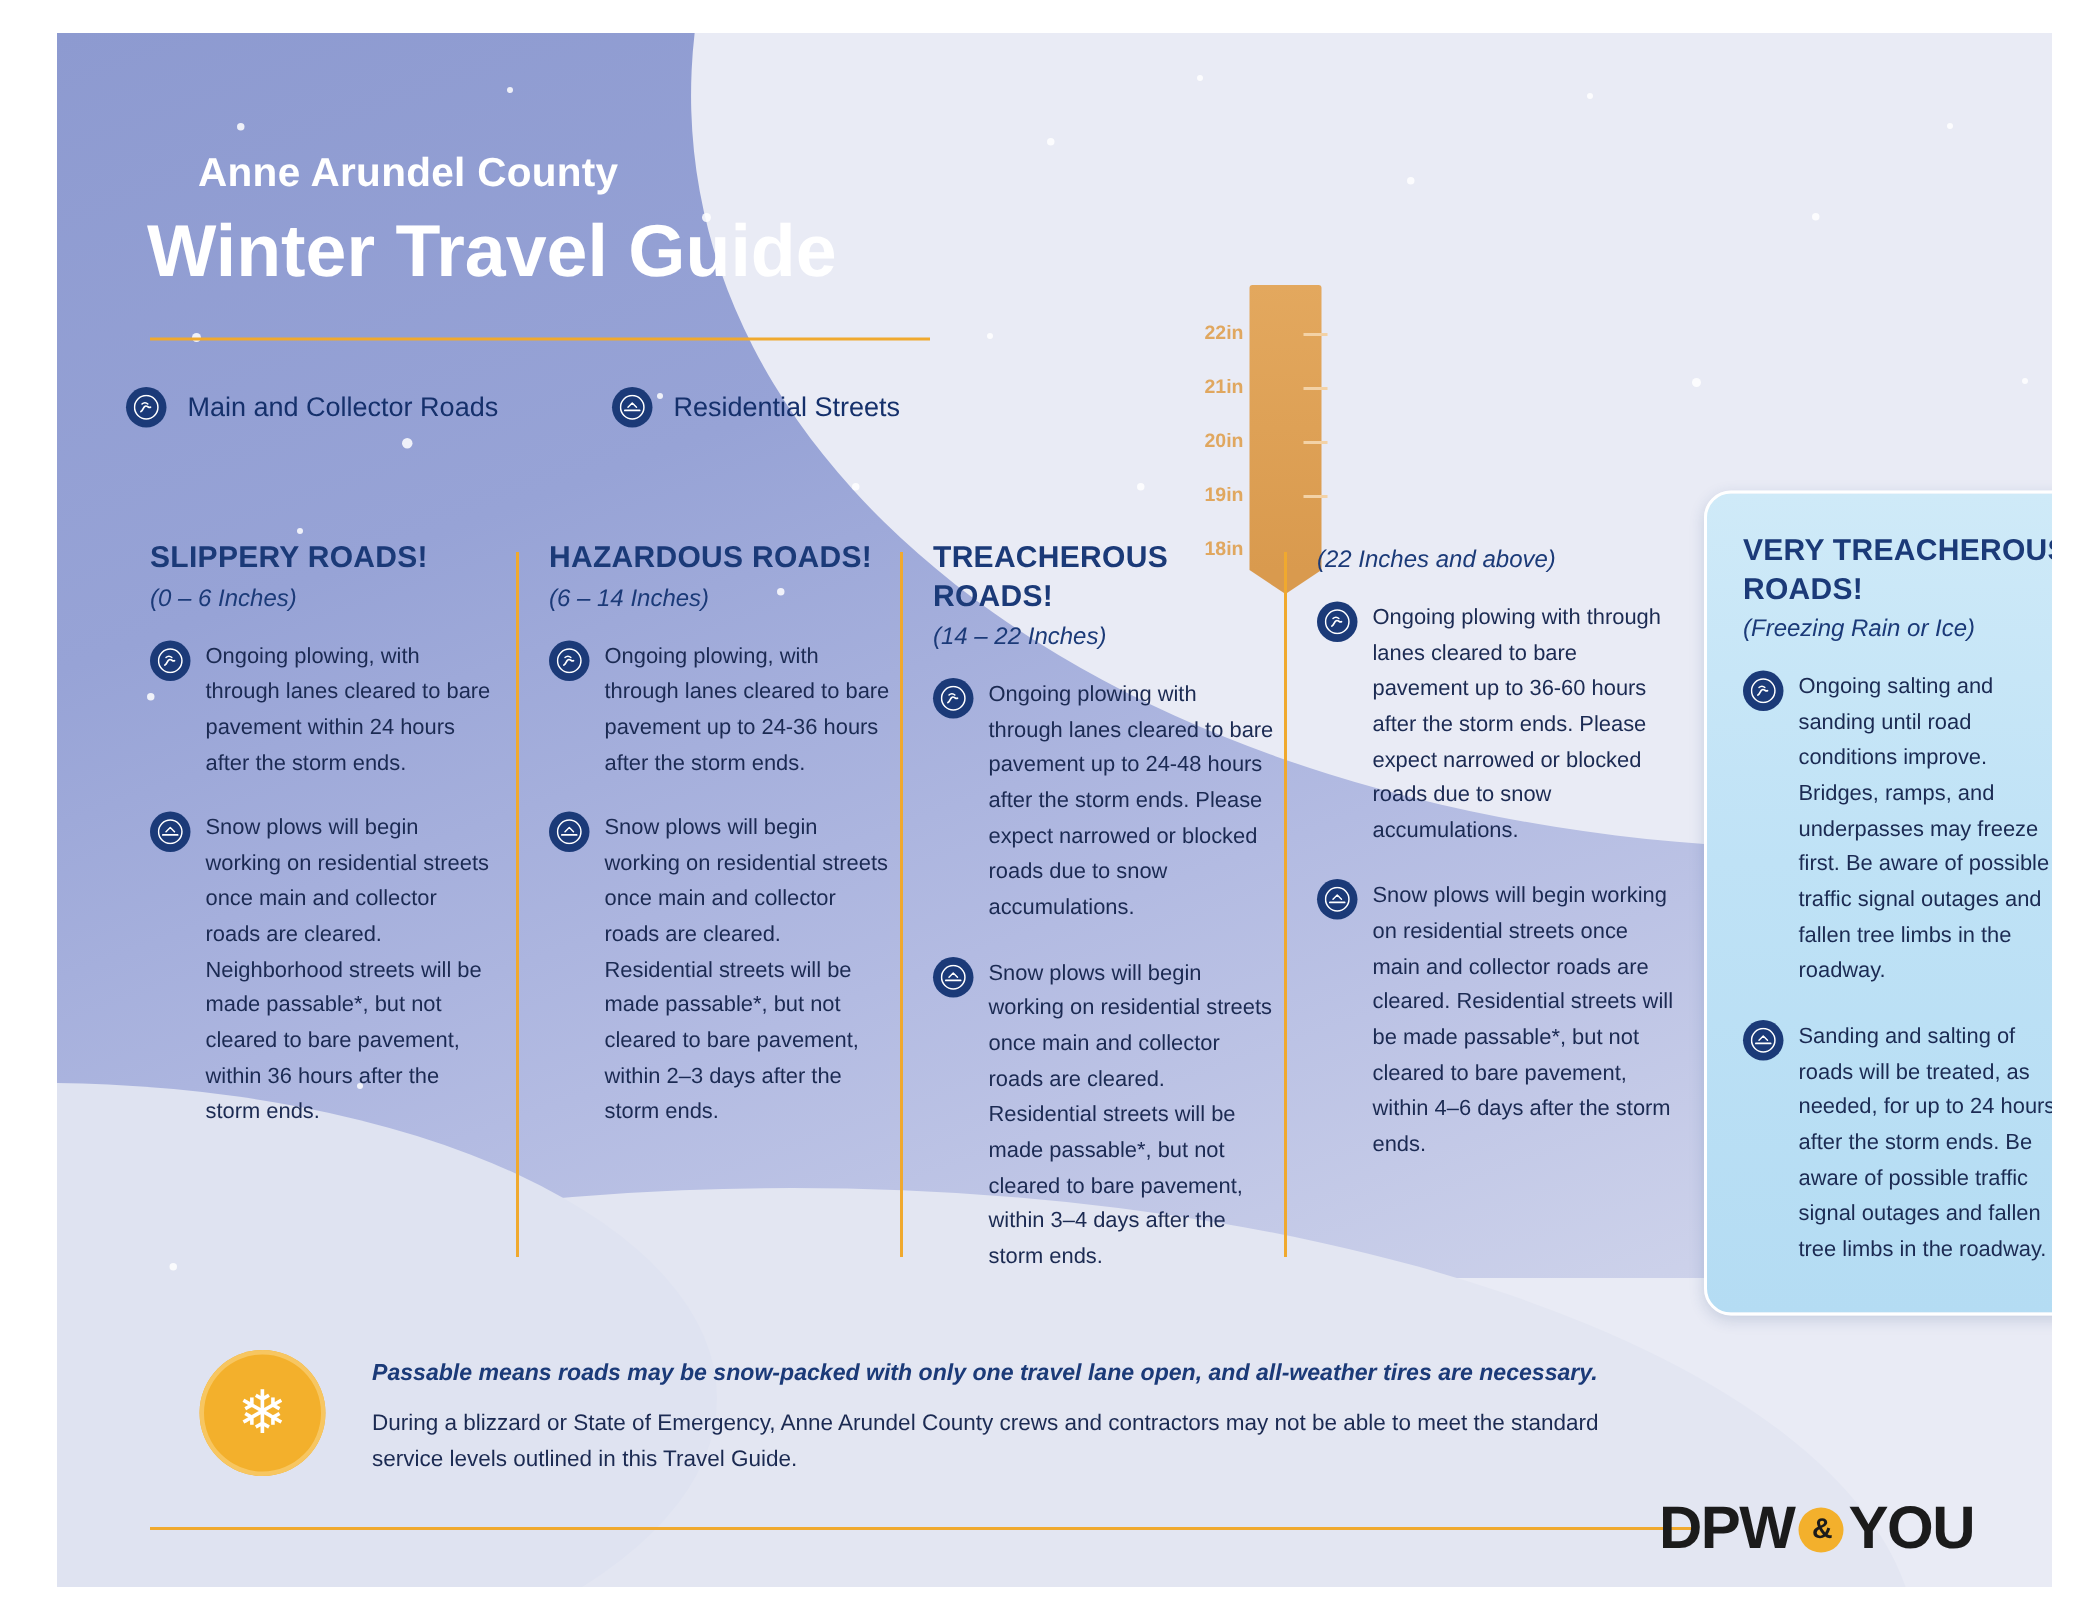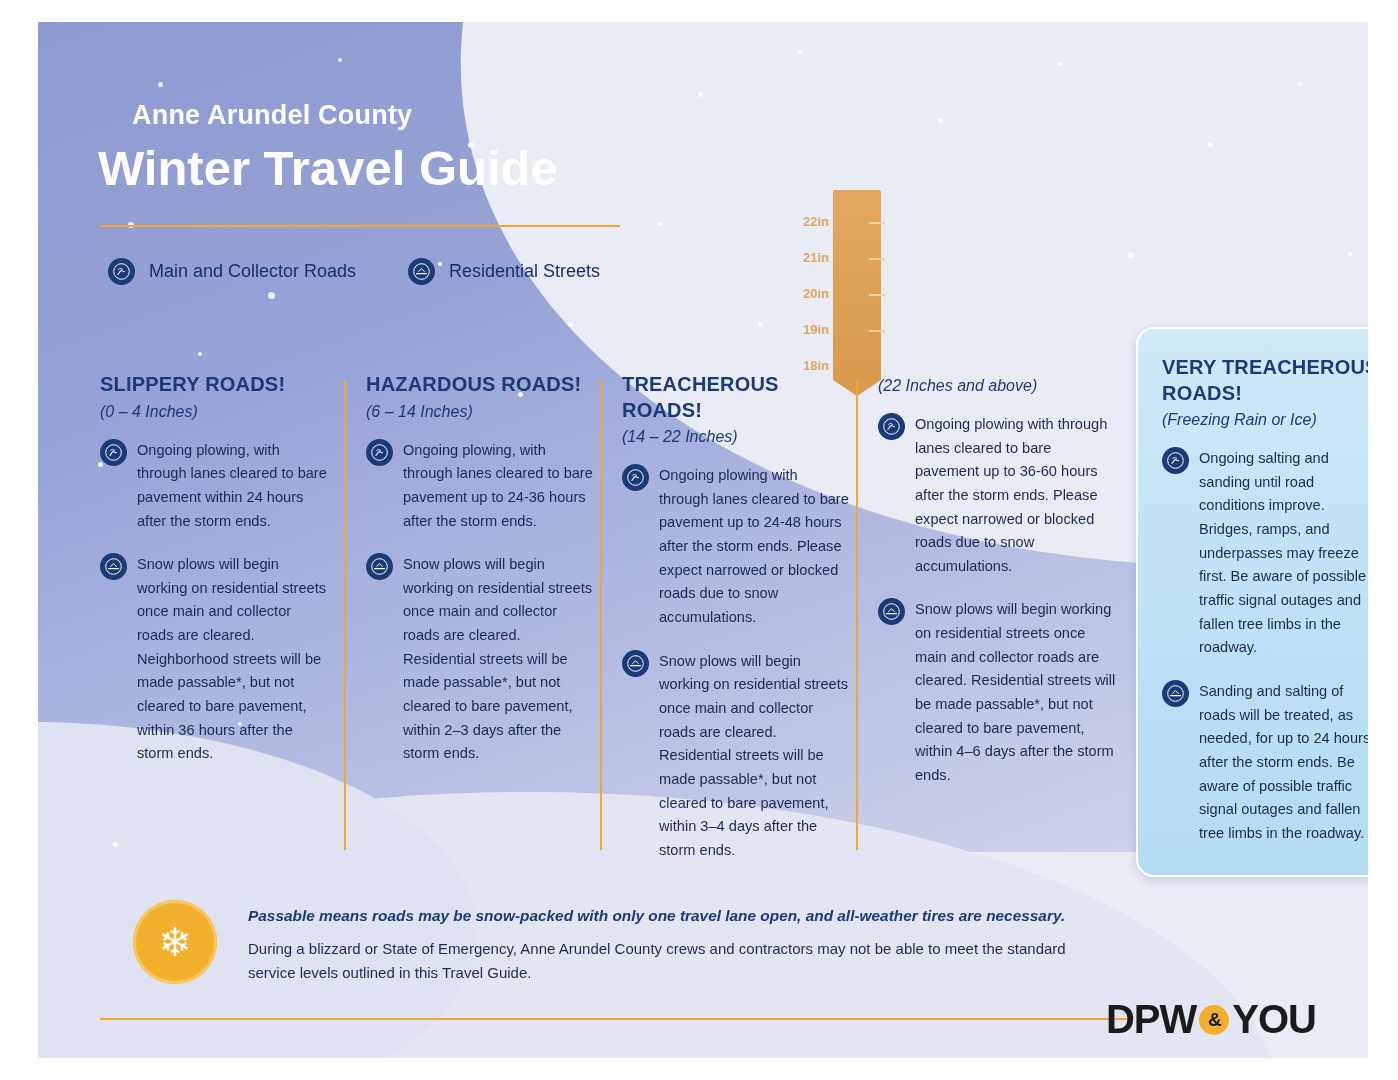--- a/index.html
+++ b/index.html
@@ -49,21 +49,21 @@
     font-size:27px;font-weight:bold;color:#ffffff;letter-spacing:.2px;margin-left:32px;
   }
   .hdr-title{
     position:absolute;left:60px;top:118px;
     font-size:49px;font-weight:bold;color:#ffffff;letter-spacing:0px;
   }
   .hdr-rule{
     position:absolute;left:62px;top:203px;width:520px;height:2px;background:#f0a92e;
   }
   
-  .legend{position:absolute;left:70px;top:236px;display:flex;align-items:center;gap:14px;}
+  .legend{position:absolute;left:46px;top:236px;display:flex;align-items:center;gap:14px;}
   .legend2{position:absolute;left:370px;top:236px;display:flex;align-items:center;gap:14px;}
   .legend-label{font-size:18px;color:#15306b;}
   .ic{
     width:27px;height:27px;border-radius:50%;
     display:inline-flex;align-items:center;justify-content:center;
     flex:none;
   }
   .ic-main{background:#1b3a78;}
   .ic-res{background:#1b3a78;}
   .ic svg{display:block;}
@@ -79,21 +79,21 @@
     border-top:16px solid #d99a4e;
   }
   .stake .tick{
     position:absolute;left:36px;width:16px;height:2px;background:#f3d2a6;
   }
   .stake .lbl{
     position:absolute;right:52px;font-size:13px;color:#e0a75f;font-weight:bold;white-space:nowrap;
   }
   
   .cols{position:absolute;left:62px;top:338px;width:1020px;height:500px;}
-  .col{position:absolute;top:0;width:228px;margin-top:12px;}
+  .col{position:absolute;top:0;width:228px;}
   .col .divider{
     position:absolute;left:-22px;top:8px;width:2px;height:470px;background:#f0a92e;
   }
   .col-title{
     font-size:20px;font-weight:bold;color:#1b3a78;line-height:1.28;letter-spacing:.2px;
   }
   .col-range{
     font-size:16px;font-style:italic;color:#1b3a78;margin-top:5px;
   }
   .bullets{margin-top:18px;}
@@ -205,21 +205,21 @@
     <div class="tick" style="top:104px;"></div>
     <div class="lbl" style="top:132px;">19in</div>
     <div class="tick" style="top:140px;"></div>
     <div class="lbl" style="top:168px;">18in</div>
   </div>
 
   <div class="cols">
 
     <div class="col" style="left:0px;">
       <div class="col-title">SLIPPERY ROADS!</div>
-      <div class="col-range">(0 – 4 Inches)</div>
+      <div class="col-range">(0 – 6 Inches)</div>
       <div class="bullets">
         <div class="bullet">
           <span class="ic ic-main">
             <svg width="17" height="17" viewBox="0 0 24 24">
                 <circle cx="12" cy="12" r="11" fill="none" stroke="#ffffff" stroke-width="1.4"></circle>
                 <path d="M7 16c2-1 2-4 4-5s3 2 5 1" fill="none" stroke="#ffffff" stroke-width="1.6" stroke-linecap="round"></path>
                 <path d="M8 9c1.5-1.6 4-1.6 5.5 0" fill="none" stroke="#ffffff" stroke-width="1.4" stroke-linecap="round"></path>
               </svg>
           </span>
           <span class="txt">Ongoing plowing, with through lanes cleared to bare pavement within 24 hours after the storm ends.</span>

